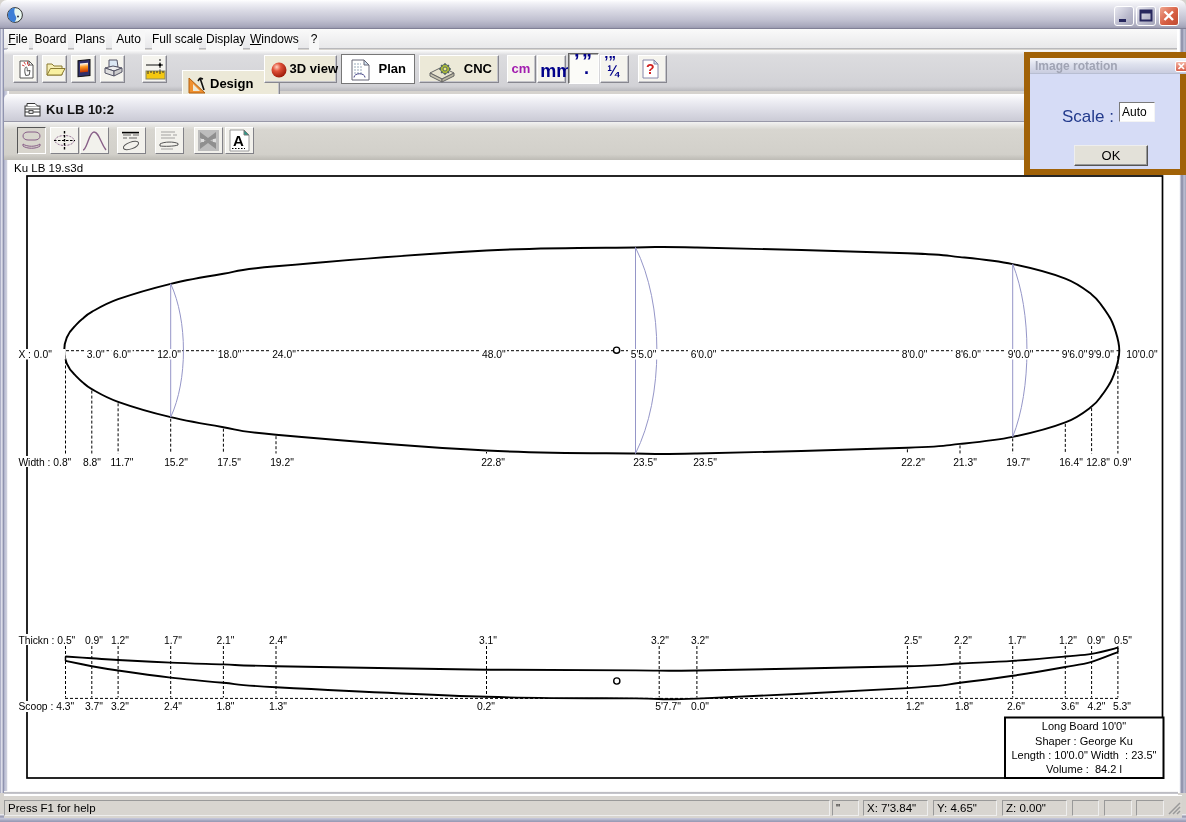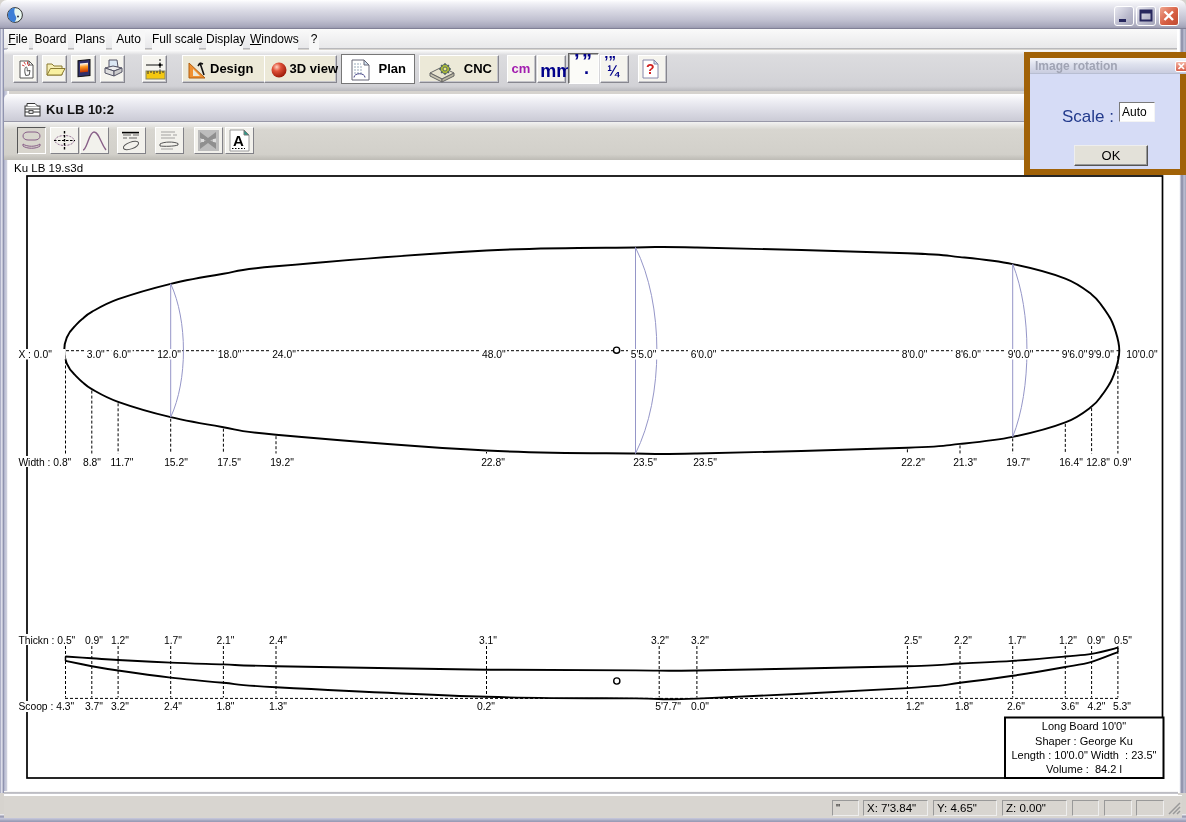--- a/index.html
+++ b/index.html
@@ -103,21 +103,21 @@
       </svg></div>
     <div class="tb" style="left:137.6px;top:5px;width:25px;height:28px"><svg width="24" height="26">
         <g transform="translate(2,2)">
           <line x1="1" y1="7" x2="18" y2="7" stroke="#333" stroke-width="1.2"></line>
           <line x1="15" y1="1" x2="15" y2="15" stroke="#333" stroke-width="1.2" stroke-dasharray="2 1.5"></line>
           <circle cx="15" cy="7" r="1.4" fill="#000"></circle>
           <rect x="1" y="13" width="19" height="8" fill="#f4c810" stroke="#886"></rect>
           <path d="M3,13 v3 M6,13 v2 M9,13 v3 M12,13 v2 M15,13 v3 M18,13 v2" stroke="#333" stroke-width="1"></path>
         </g>
       </svg></div>
-    <div class="tb big" style="left:178px;top:5px;width:98px;height:28px">
+    <div class="tb big" style="left:178px;top:20px;width:98px;height:28px">
       <svg class="abs" style="left:4px;top:4px" width="22" height="20">
         <path d="M2,18 L18,18 L2,3 Z" fill="#f09030" stroke="#b06010"></path>
         <path d="M6,16 L13,16 L6,9 Z" fill="#ece9d8"></path>
         <path d="M13,3 l4,12 m-4,-12 l-2,3 m2,-3 l3,1" stroke="#111" stroke-width="1.6"></path>
       </svg>
       <span style="position:absolute;left:27px;top:5px">Design</span>
     </div>
     <div class="tb big" style="left:259.6px;top:5px;width:73px;height:28px">
       <svg class="abs" style="left:6px;top:6px" width="18" height="18">
         <defs>
@@ -367,20 +367,21 @@
       </div>
     </div>
 <div class="abs" style="left:32px;top:49px;font-size:17px;color:#223a8c">Scale :&nbsp; 1/</div>
 <div class="abs" style="left:89px;top:44px;width:36px;height:20px;background:#fff;border:1px solid #7a7a7a;border-bottom-color:#f4f4f4;border-right-color:#f4f4f4">
       <span style="position:absolute;left:2px;top:2px;font-size:12px;color:#000">Auto</span>
     </div>
 <div class="abs" style="left:44px;top:87px;width:74px;height:21px;background:#e3e1d9;border:1px solid #555;border-top:1px solid #eee;border-left:1px solid #eee;box-shadow:-1px -1px 0 #999 inset;text-align:center;font-size:13px;line-height:20px">OK</div>
 </div>
 <div class="abs" style="left:4px;top:791px;width:1174px;height:4px;background:linear-gradient(#ffffff 0,#f0f0f0 1px,#8a8a96 2px,#ffffff 3px)"></div>
 <div id="statusbar">
+<div class="sb" style="left:0px;width:826px">Press F1 for help</div>
 <div class="sb" style="left:828px;width:27px">"</div>
 <div class="sb" style="left:859px;width:65px">X: 7'3.84"</div>
 <div class="sb" style="left:929px;width:64px">Y: 4.65"</div>
 <div class="sb" style="left:998px;width:65px">Z: 0.00"</div>
 <div class="sb" style="left:1068px;width:27px"></div>
 <div class="sb" style="left:1100px;width:28px"></div>
 <div class="sb" style="left:1132px;width:28px"></div>
 <svg class="abs" style="left:1164px;top:6px" width="13" height="13">
       <path d="M12,1 L1,12 M12,5 L5,12 M12,9 L9,12" stroke="#9a9a9a" stroke-width="1.5"></path>
     </svg>

